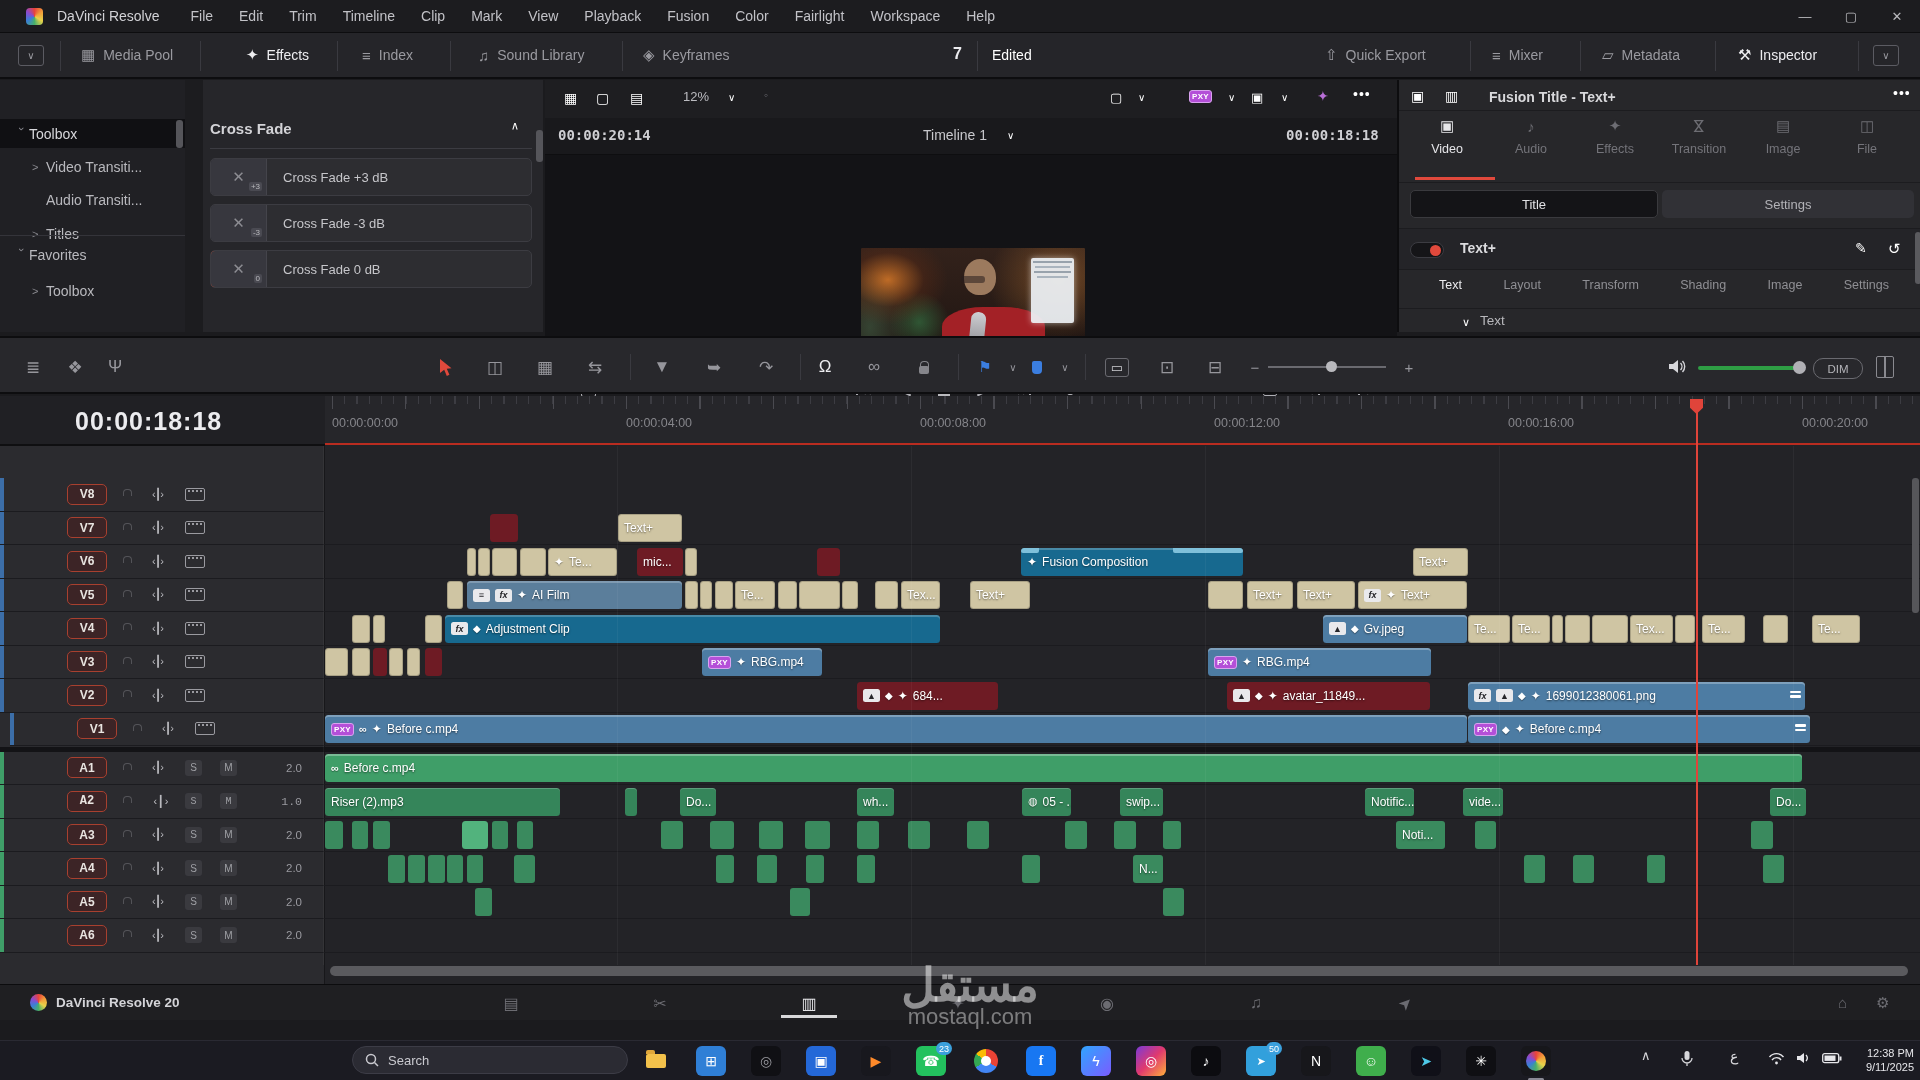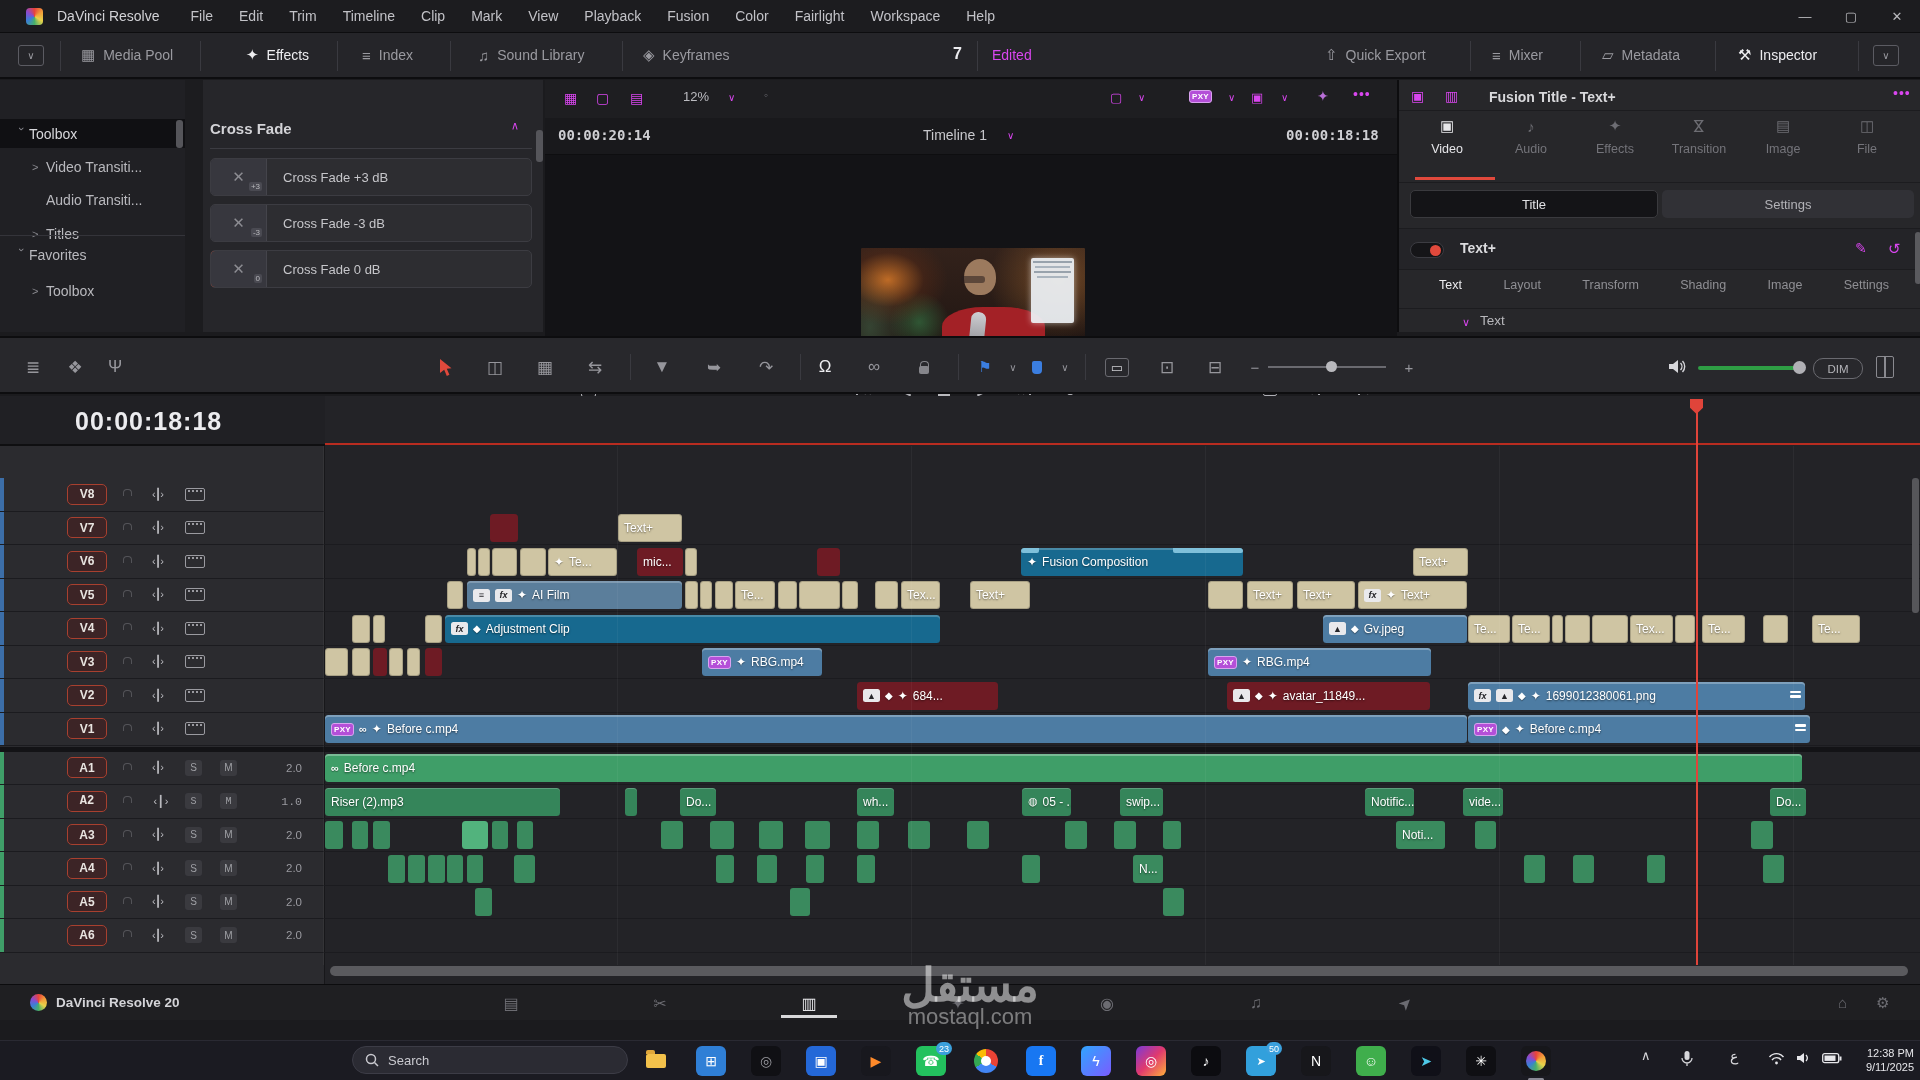--- a/index.html
+++ b/index.html
@@ -1,20 +1,20 @@
 <!DOCTYPE html>
 <html><head>
 <meta charset="utf-8">
 <style>
   *{margin:0;padding:0;box-sizing:border-box}
   html,body{background:#000}
   #app{position:relative;width:1920px;height:1080px;background:#1b1b1e;overflow:hidden;
        font-family:"Liberation Sans",sans-serif;color:#c9c9cd;-webkit-font-smoothing:antialiased}
   .abs{position:absolute}
-  .dim{color:#d946ef}.dimmer{color:#6d6d73}
+  .dim{color:#ffffff}.dimmer{color:#6d6d73}
   
   #menubar{position:absolute;left:0;top:0;width:1920px;height:33px;background:#1c1c1f;border-bottom:1px solid #0d0d0f;display:flex;align-items:center}
   #dvlogo{width:17px;height:17px;border-radius:4px;margin-left:26px;background:conic-gradient(#e8433c,#f2a03a,#e8d24a,#48b06a,#3a7fd6,#8a4ad0,#e8433c)}
   #appname{margin-left:14px;font-size:14px;color:#d2d2d6}
   .menu-item{padding:0 13px;font-size:14px;color:#c2c2c7;height:33px;display:flex;align-items:center}
   #winctl{position:absolute;right:0;top:0;height:33px;display:flex}
   #winctl span{width:46px;height:33px;display:flex;align-items:center;justify-content:center;color:#b9b9bd;font-size:13px}
   
   #toolbar{position:absolute;left:0;top:33px;width:1920px;height:46px;background:#252529;border-bottom:2px solid #0d0d0f}
   .tbv{position:absolute;top:8px;width:1px;height:30px;background:#3a3a40}
@@ -469,20 +469,28 @@
       <div class="abs" id="dimbtn">DIM</div>
       <div class="abs" style="left: 1876px; top: 18px; width: 18px; height: 22px; border: 1.5px solid rgb(138, 138, 144); border-radius: 2px; position: absolute;">
         <span style="position:absolute;left:7px;top:0;width:1.5px;height:100%;background:#8a8a90"></span>
       </div>
     </div>
 
   <div id="timeline">
     <div id="tcbox">
       <span id="bigtc">00:00:18:18</span>
     </div>
+    <div id="ruler">
+        <span class="rlabel" style="left: 7px;">00:00:00:00</span>
+        <span class="rlabel" style="left: 301px;">00:00:04:00</span>
+        <span class="rlabel" style="left: 595px;">00:00:08:00</span>
+        <span class="rlabel" style="left: 889px;">00:00:12:00</span>
+        <span class="rlabel" style="left: 1183px;">00:00:16:00</span>
+        <span class="rlabel" style="left: 1477px;">00:00:20:00</span>
+      </div>
     <div id="redline"></div>
     <div id="headcol">
         <div class="thead" style="top: 32px; height: 33.5px;">
           <div class="tclr" style="background: rgb(60, 110, 168);"></div>
           <div class="tbadge">V8</div>
           <div class="abs" style="left: 122px; position: absolute;"><span class="lockico" style="opacity:.45"></span></div>
           <div class="tsel">‹┃›</div>
           <div class="tframe"></div>
         </div>
         <div class="thead" style="top: 65.5px; height: 33.5px;">
@@ -520,21 +528,21 @@
           <div class="tsel">‹┃›</div>
           <div class="tframe"></div>
         </div>
         <div class="thead" style="top: 233px; height: 33.5px;">
           <div class="tclr" style="background: rgb(60, 110, 168);"></div>
           <div class="tbadge">V2</div>
           <div class="abs" style="left: 122px; position: absolute;"><span class="lockico" style="opacity:.45"></span></div>
           <div class="tsel">‹┃›</div>
           <div class="tframe"></div>
         </div>
-        <div class="thead" style="top: 266.5px; height: 33.5px;">
+        <div class="thead" style="top: 266.5px; height: 33.5px; margin-left: 10px;">
           <div class="tclr" style="background: rgb(60, 110, 168);"></div>
           <div class="tbadge">V1</div>
           <div class="abs" style="left: 122px; position: absolute;"><span class="lockico" style="opacity:.45"></span></div>
           <div class="tsel">‹┃›</div>
           <div class="tframe"></div>
         </div>
         <div class="thead" style="top: 305.5px; height: 33.5px;">
           <div class="tclr" style="background: rgb(63, 158, 104);"></div>
           <div class="tbadge">A1</div>
           <div class="abs" style="left: 122px; position: absolute;"><span class="lockico" style="opacity:.45"></span></div>

